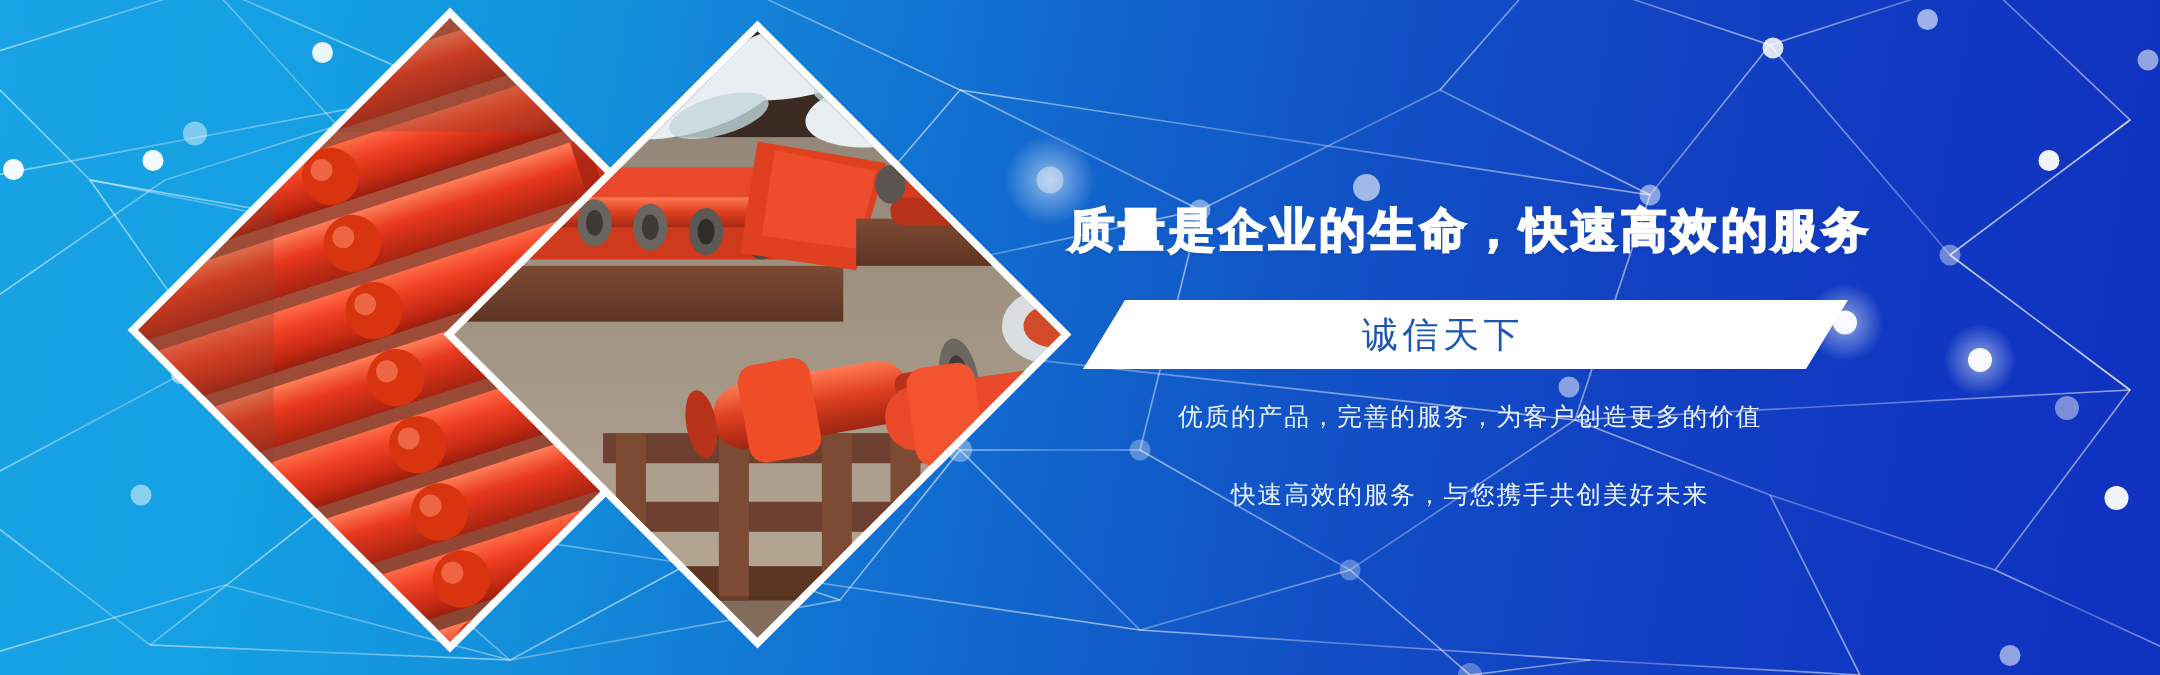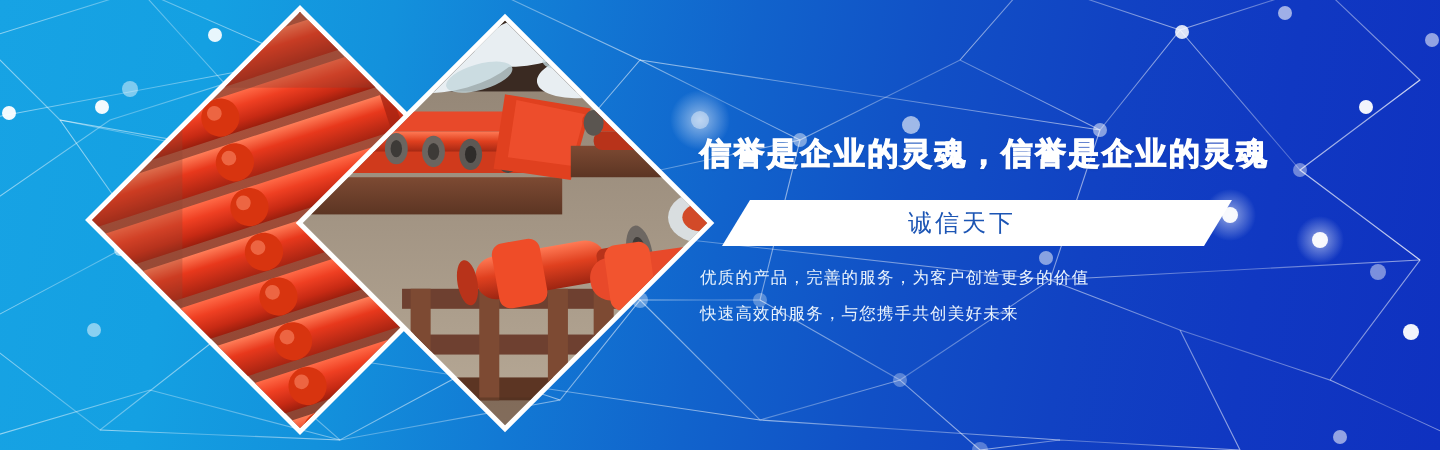--- a/index.html
+++ b/index.html
@@ -81,28 +81,28 @@
     padding-bottom:0;
     box-sizing:border-box;
   }
   #ribbon-text .gap{display:inline-block;width:30px;}
 
   
   .subline{
     position:absolute;
     left:700px;
     width:560px;
-    text-align:left;
+    text-align:center;
     font-size:16.5px;
     letter-spacing:1.2px;
     color:#eaf3fc;
     white-space:nowrap;
   }
   #subline-1{top:267px;}
-  #subline-2{top:303px;}
+  #subline-2{top:319px;}
 </style>
 </head>
 <body>
 
 <div id="banner">
 
   <svg class="net" viewBox="0 0 1440 450" preserveAspectRatio="none">
     <defs>
       <linearGradient id="lineFade" x1="0" y1="0" x2="1" y2="0">
         <stop offset="0" stop-color="#ffffff" stop-opacity=".55"></stop>
@@ -365,21 +365,21 @@
 
         <g opacity=".9">
           <ellipse cx="288" cy="146" rx="24" ry="18" fill="#dfe6ea"></ellipse>
           <ellipse cx="288" cy="146" rx="14" ry="10" fill="#d8421f"></ellipse>
         </g>
         <rect x="0" y="272" width="300" height="28" fill="#4e2f20" opacity=".5"></rect>
       </svg>
     </div>
   </div>
 
-  <div id="headline">信誉是企业的灵魂，信誉是企业的灵魂</div>
+  <div id="headline">质量是企业的生命，快速高效的服务</div>
 
   <div id="ribbon">
     <div id="ribbon-text">
       <span>诚信天下</span>
       <span class="gap"></span>
     </div>
   </div>
 
   <div id="subline-1" class="subline">优质的产品，完善的服务，为客户创造更多的价值</div>
   <div id="subline-2" class="subline">快速高效的服务，与您携手共创美好未来</div>

